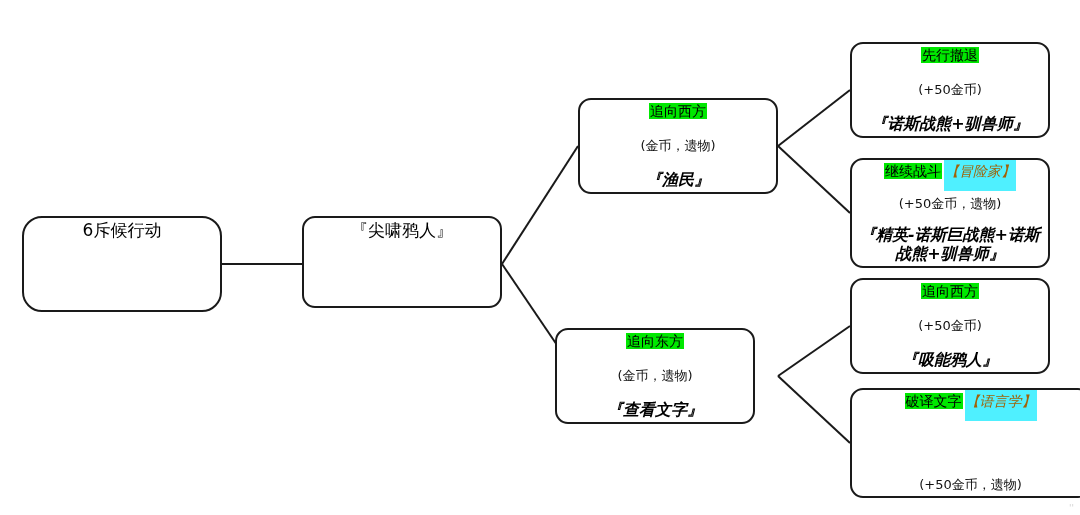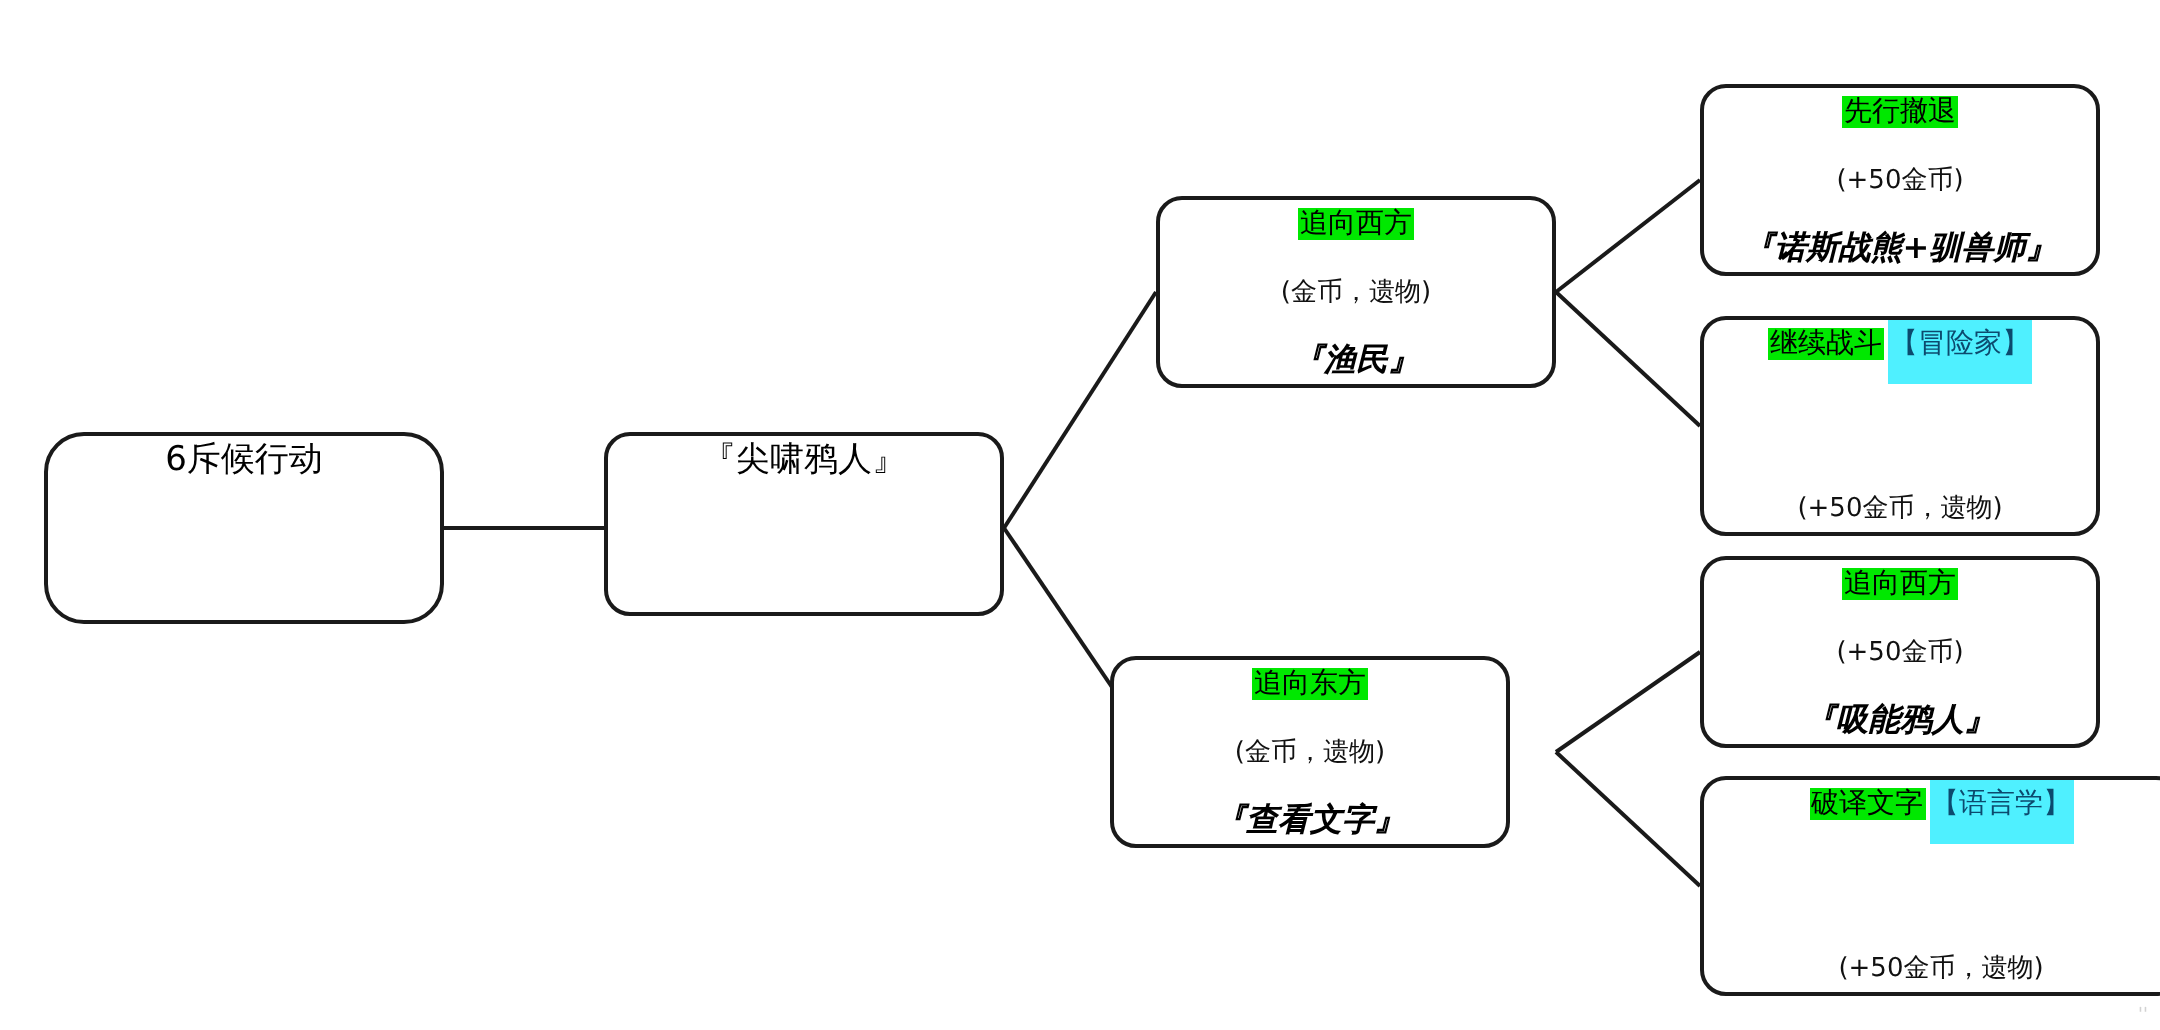--- a/index.html
+++ b/index.html
@@ -57,24 +57,25 @@
   .opt-label {
     background: #00e800;
     color: #000000;
     font-size: 14px;
     padding: 0 1px;
     letter-spacing: 0px;
   }
 
   .skill-tag {
     background: #4ff0ff;
-    color: #0c4a6e;
+    color: #a16207;
     font-size: 14px;
     padding: 12px 1px;
     margin-left: 2px;
+    font-style: italic;
   }
 
   .node-reward {
     font-size: 13px;
     line-height: 1.2;
     color: #111111;
     white-space: nowrap;
     margin-bottom: 1px;
   }
 
@@ -170,20 +171,21 @@
     </div>
     <div class="node-reward">(+50金币)</div>
     <div class="node-outcome">『诺斯战熊+驯兽师』</div>
   </div>
 
   <div class="node" id="node-fight">
     <div class="node-title-row">
       <span class="opt-label">继续战斗</span><span class="skill-tag">【冒险家】</span>
     </div>
     <div class="node-reward">(+50金币，遗物)</div>
+    <div class="node-outcome wrap2">『精英-诺斯巨战熊+诺斯战熊+驯兽师』</div>
   </div>
 
   <div class="node" id="node-read">
     <div class="node-title-row">
       <span class="opt-label">追向西方</span>
     </div>
     <div class="node-reward">(+50金币)</div>
     <div class="node-outcome">『吸能鸦人』</div>
   </div>
 

